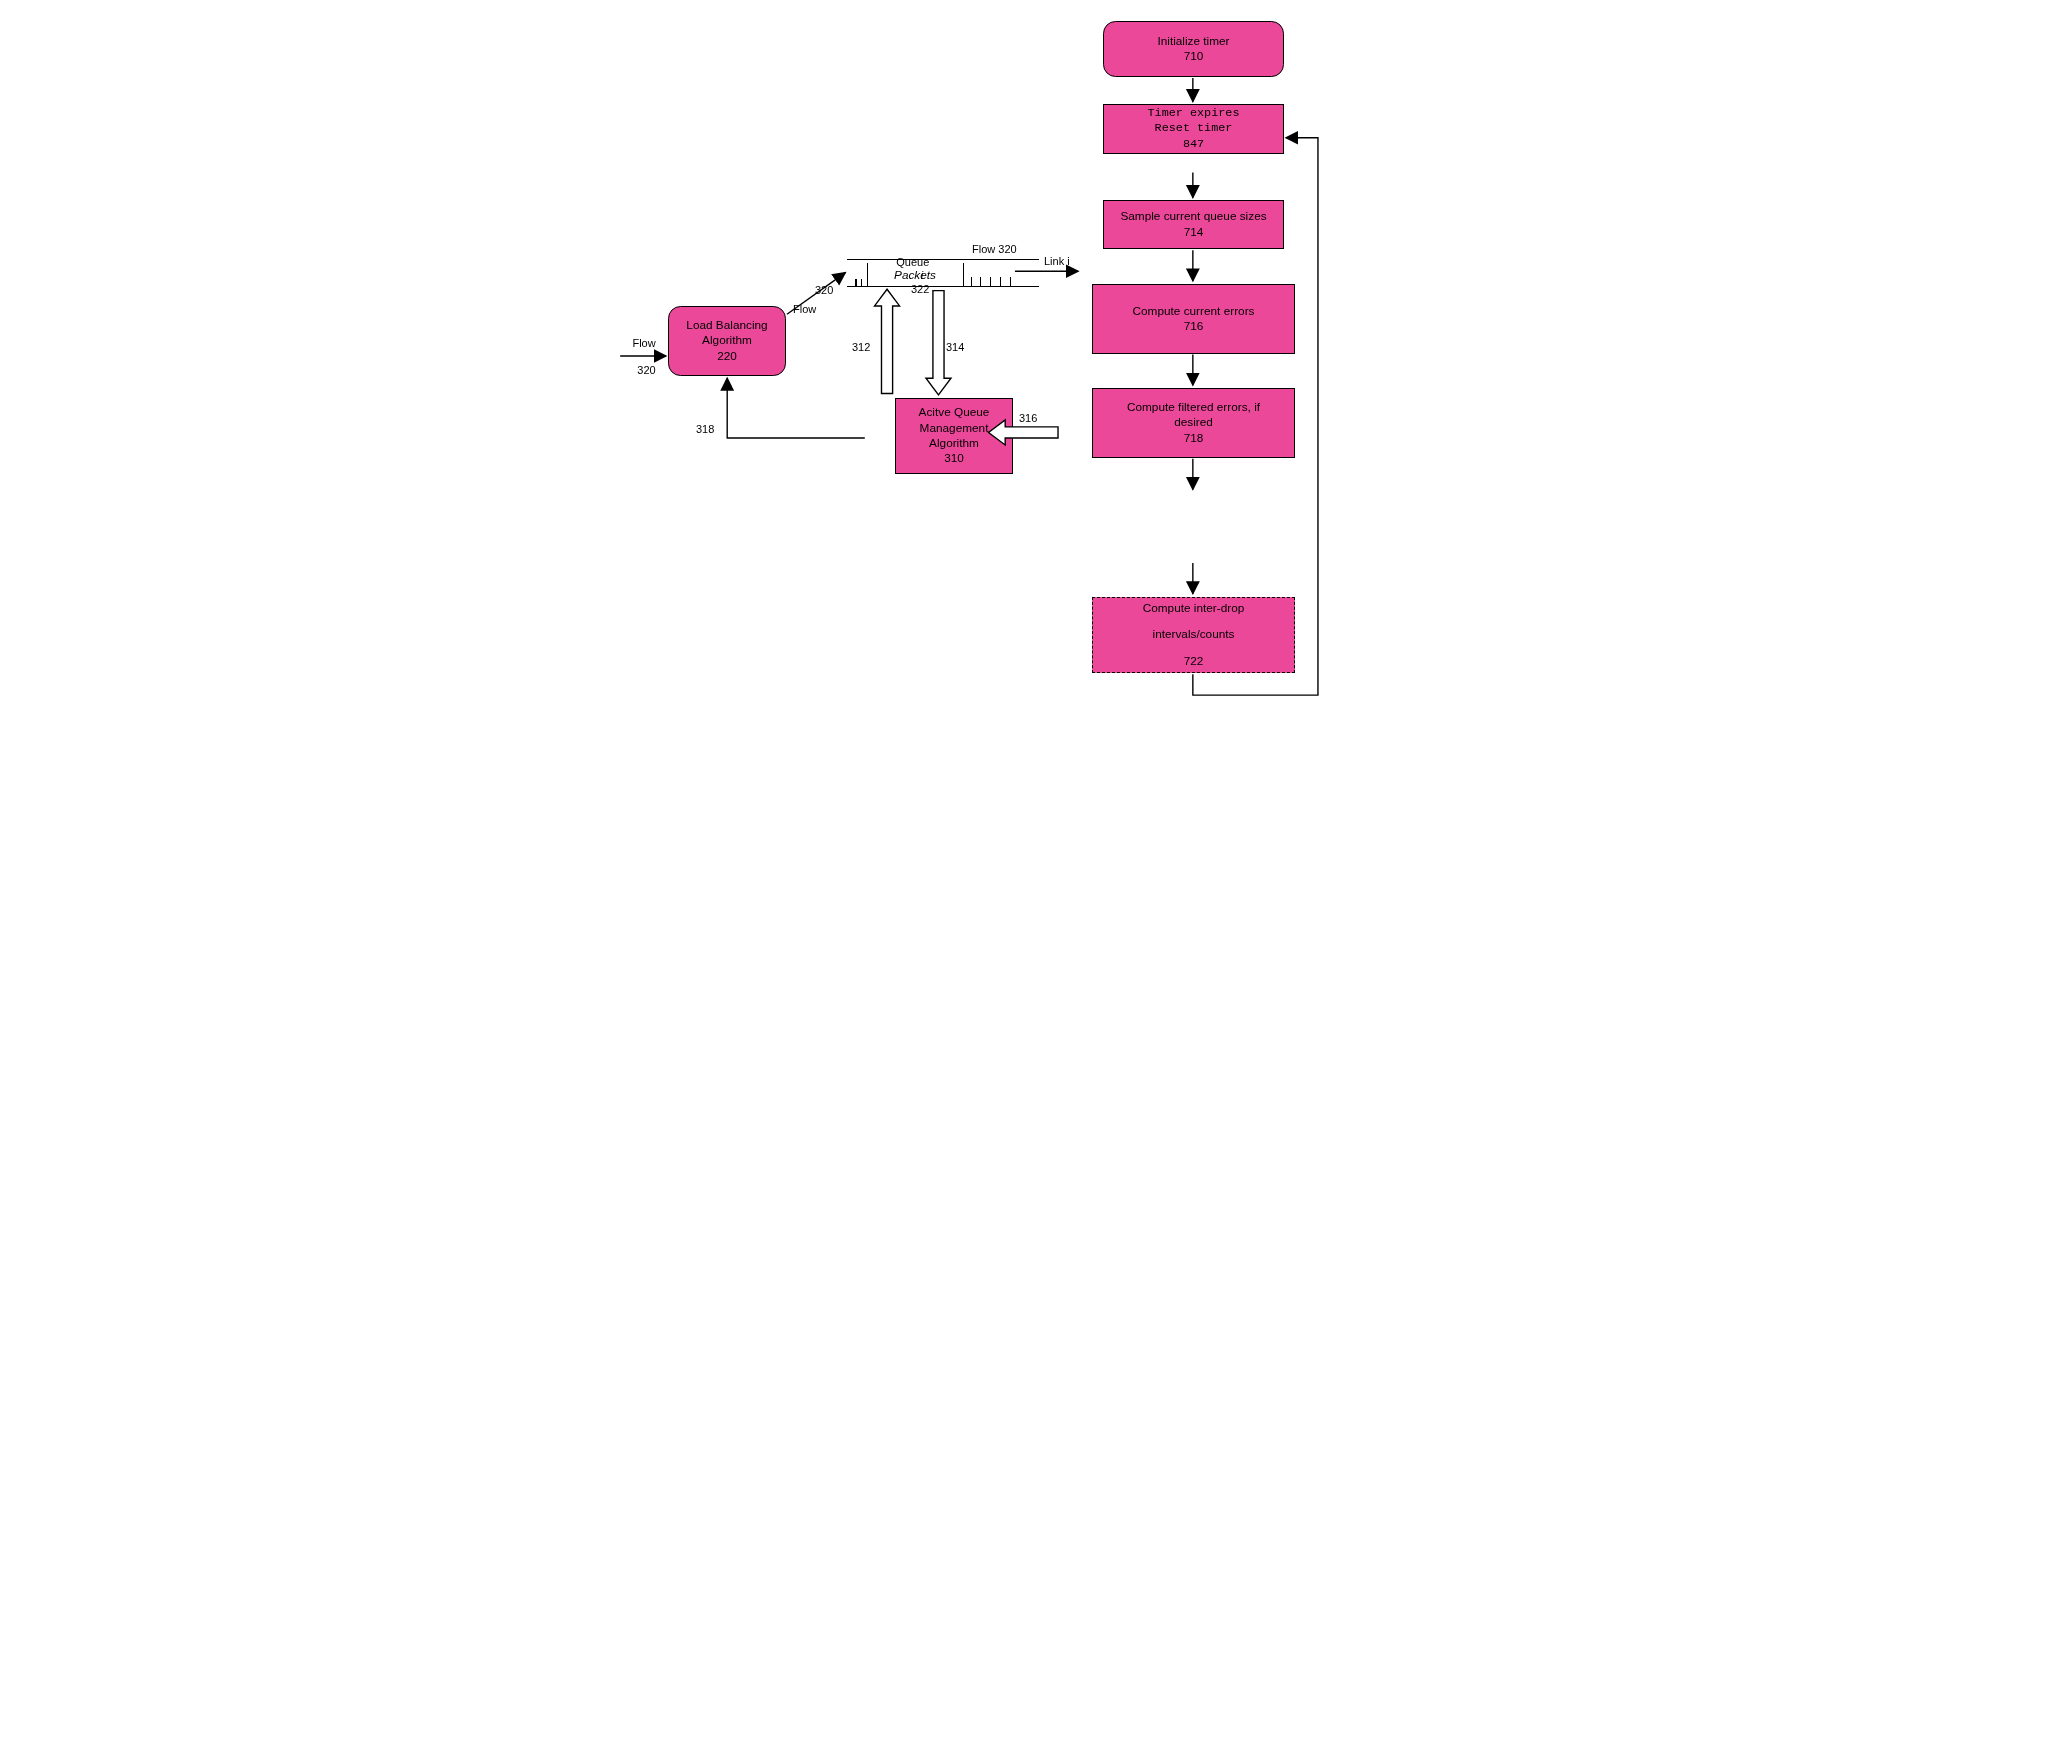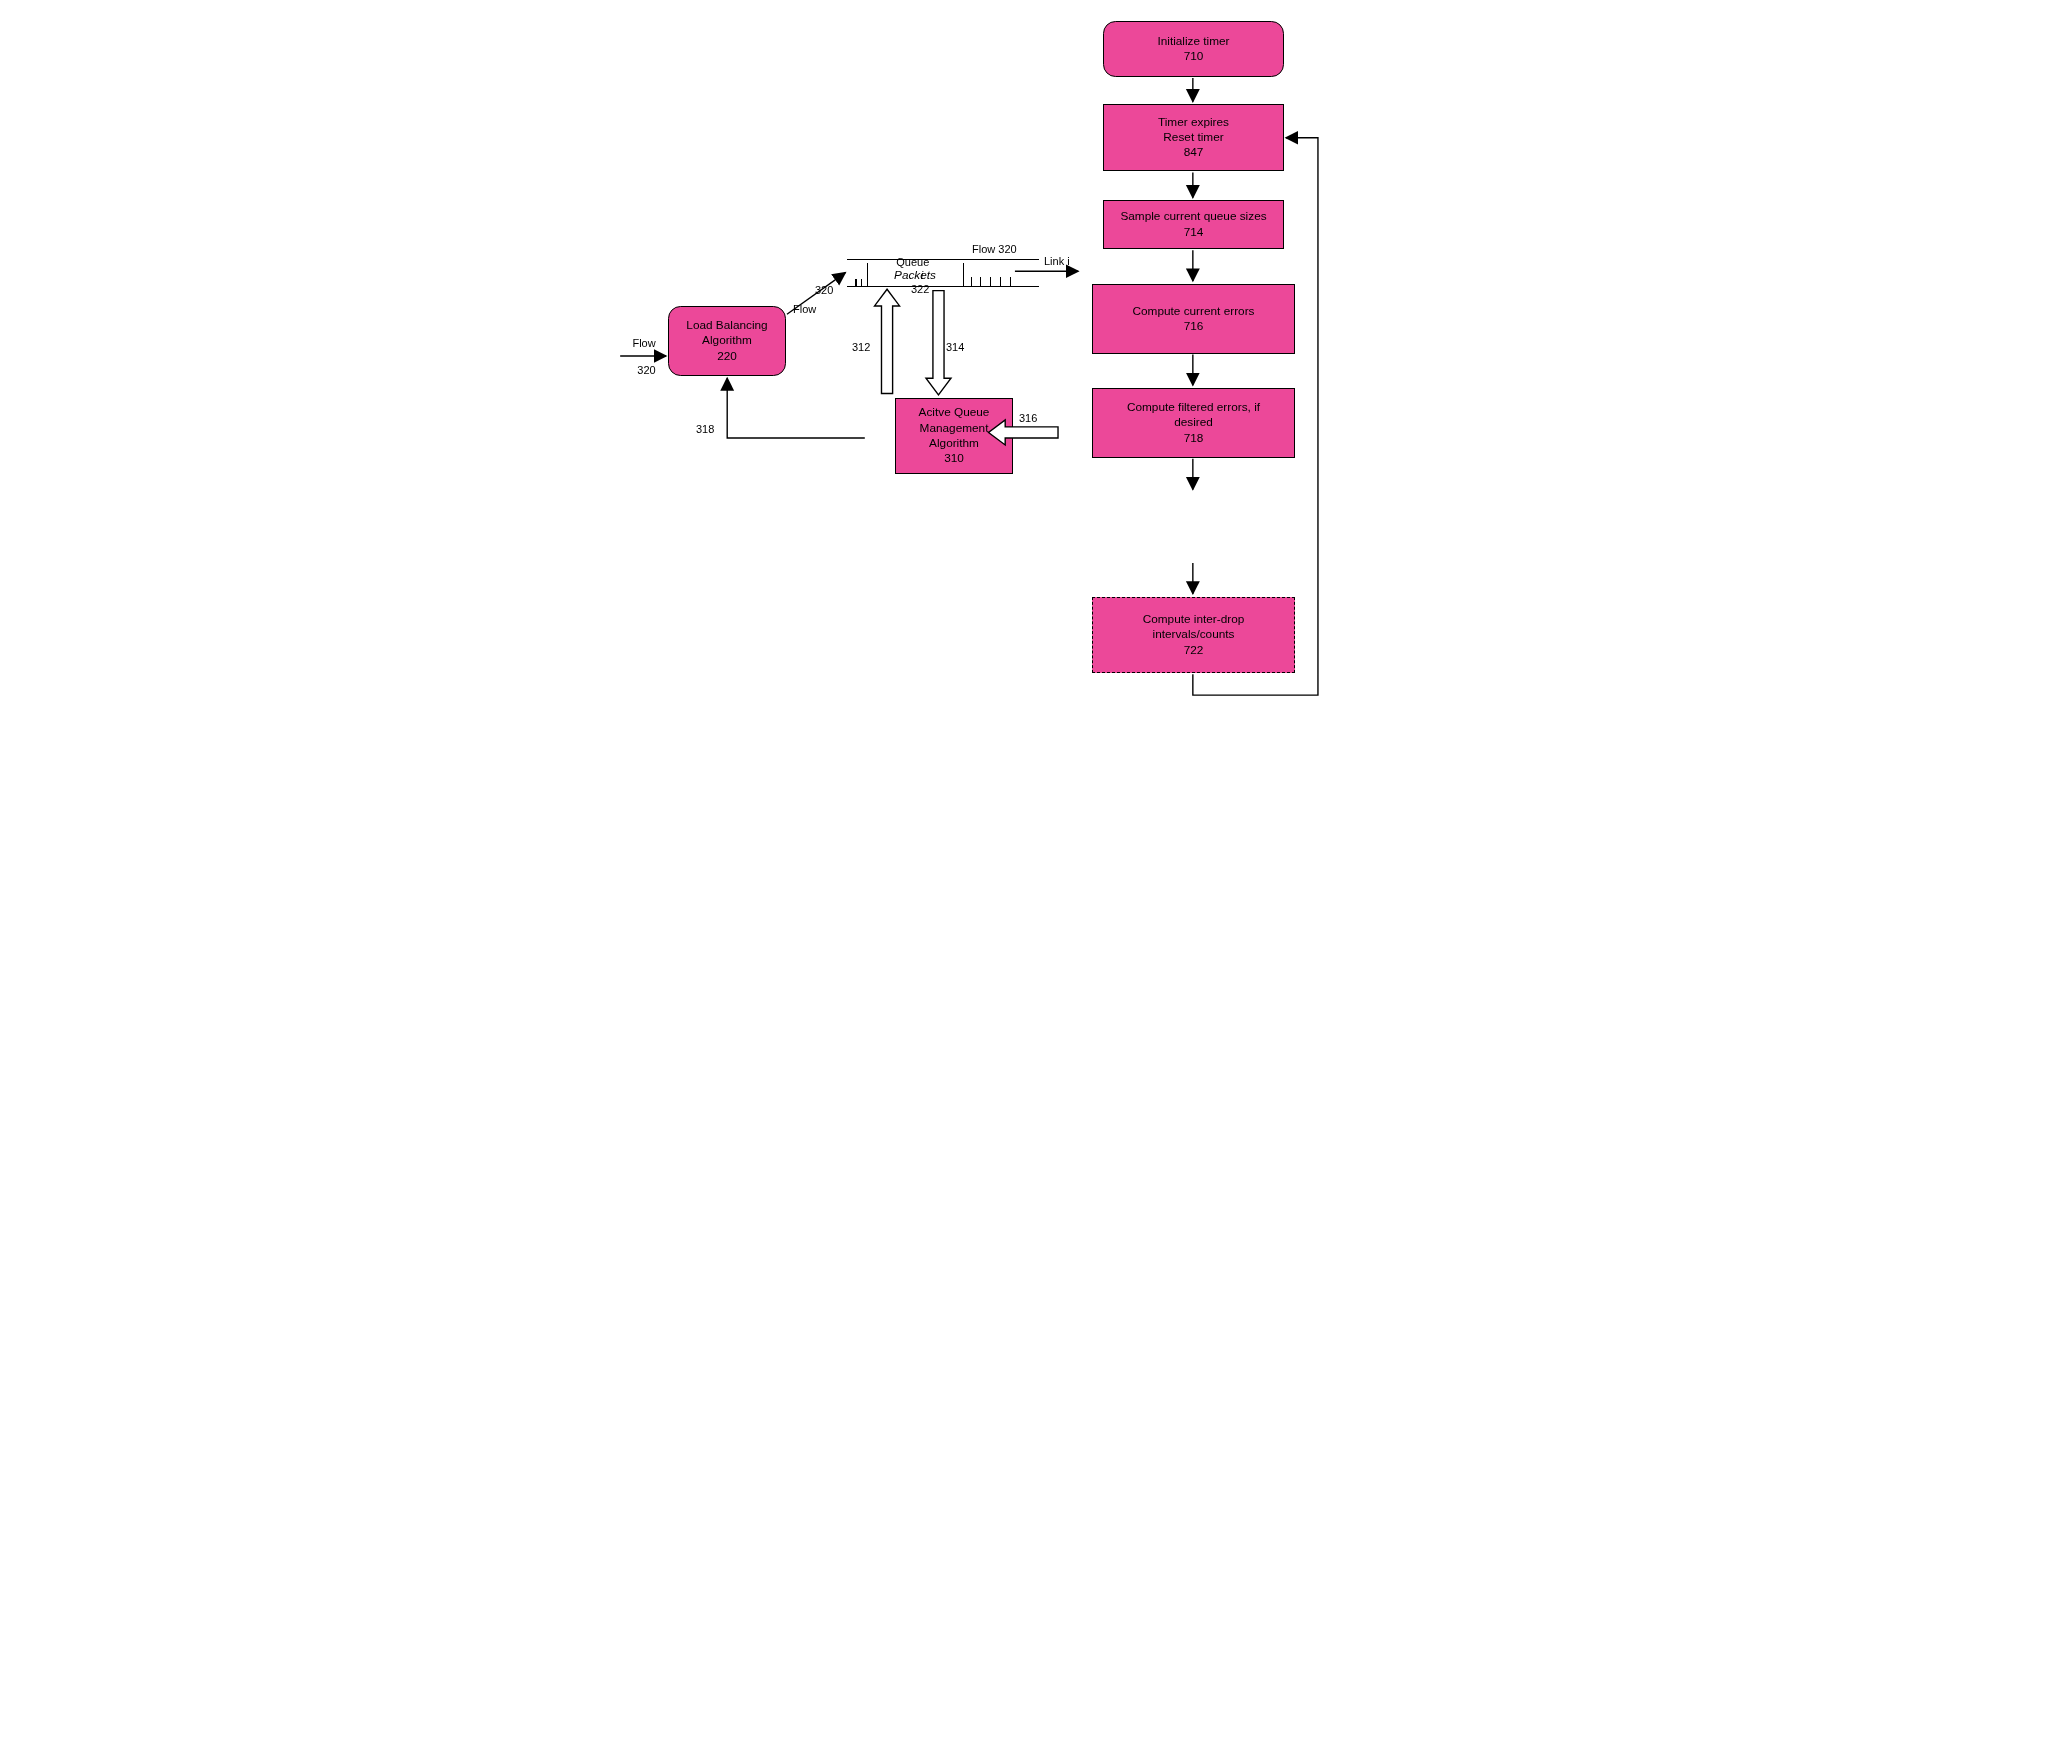--- a/index.html
+++ b/index.html
@@ -126,21 +126,21 @@
 
   <div class="label" style="left:403px; top:398px;">316</div>
 
   <div class="label" style="left:80px; top:409px;">318</div>
 
   <div class="box rounded" style="left:487px; top:7px; width:181px; height:56px;">
     <div>Initialize timer</div>
     <div>710</div>
   </div>
 
-  <div class="box" style="left:487px; top:90px; width:181px; height:67px;">
+  <div class="box" style="left:487px; top:90px; width:181px; height:50px;font-family:Liberation Mono, monospace;">
     <div>Timer expires</div>
     <div>Reset timer</div>
     <div>847</div>
   </div>
 
   <div class="box" style="left:487px; top:186px; width:181px; height:49px;">
     <div>Sample current queue sizes</div>
     <div>714</div>
   </div>
 
@@ -149,21 +149,21 @@
     <div>716</div>
   </div>
 
   <div class="box" style="left:476px; top:374px; width:203px; height:70px;">
     <div>Compute filtered errors, if</div>
     <div>desired</div>
     <div>718</div>
   </div>
 
 
-  <div class="box dashed" style="left:476px; top:583px; width:203px; height:76px;">
+  <div class="box dashed" style="left:476px; top:583px; width:203px; height:76px;justify-content:space-between;">
     <div>Compute inter-drop</div>
     <div>intervals/counts</div>
     <div>722</div>
   </div>
 
   <svg class="overlay" viewBox="0 0 1200 1020">
     <defs>
       <marker id="ah" markerWidth="12" markerHeight="12" refX="9" refY="5" orient="auto">
         <path d="M0,0 L10,5 L0,10 Z" fill="#000"></path>
       </marker>

